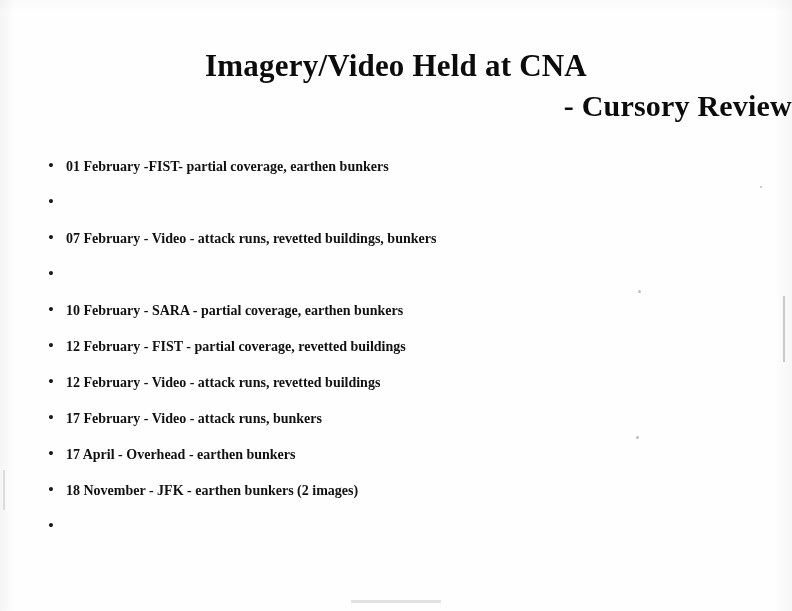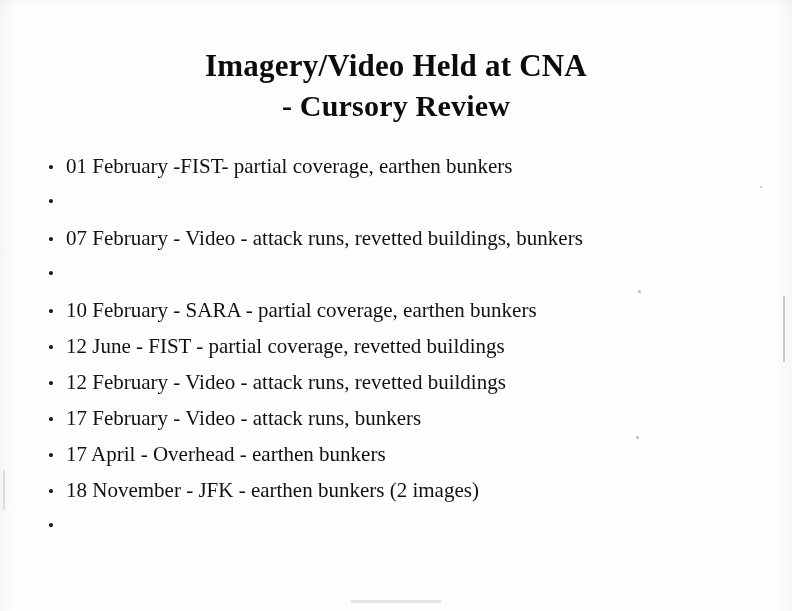--- a/index.html
+++ b/index.html
@@ -61,20 +61,21 @@
   .title-line {
     font-family: "Liberation Serif", serif;
     font-weight: bold;
     font-size: 31px;
     line-height: 40px;
     letter-spacing: 0.2px;
     color: #0c0c0c;
   }
   .title-line.second {
     font-size: 30px;
+    text-align: right;
   }
 
   .bullets {
     position: absolute;
     top: 148px;
     left: 36px;
     width: 730px;
   }
   .bullet-row {
     display: flex;
@@ -84,24 +85,25 @@
   .bullet-dot {
     width: 30px;
     flex: 0 0 30px;
     text-align: center;
     font-size: 17px;
     line-height: 36px;
     color: #1a1a1a;
   }
   .bullet-text {
     font-family: "Liberation Serif", serif;
-    font-size: 21px;
+    font-size: 14px;
     line-height: 36px;
     color: #111111;
     white-space: pre;
+    font-weight: bold;
   }
 
   .footer-mark {
     position: absolute;
     left: 396px;
     top: 600px;
     width: 90px;
     height: 3px;
     background: #e2e2e2;
     transform: translateX(-50%);
@@ -137,21 +139,21 @@
     </div>
     <div class="bullet-row">
       <span class="bullet-dot">•</span>
     </div>
     <div class="bullet-row">
       <span class="bullet-dot">•</span>
       <span class="bullet-text">10 February - SARA - partial coverage, earthen bunkers</span>
     </div>
     <div class="bullet-row">
       <span class="bullet-dot">•</span>
-      <span class="bullet-text">12 June - FIST - partial coverage, revetted buildings</span>
+      <span class="bullet-text">12 February - FIST - partial coverage, revetted buildings</span>
     </div>
     <div class="bullet-row">
       <span class="bullet-dot">•</span>
       <span class="bullet-text">12 February - Video - attack runs, revetted buildings</span>
     </div>
     <div class="bullet-row">
       <span class="bullet-dot">•</span>
       <span class="bullet-text">17 February - Video - attack runs, bunkers</span>
     </div>
     <div class="bullet-row">

